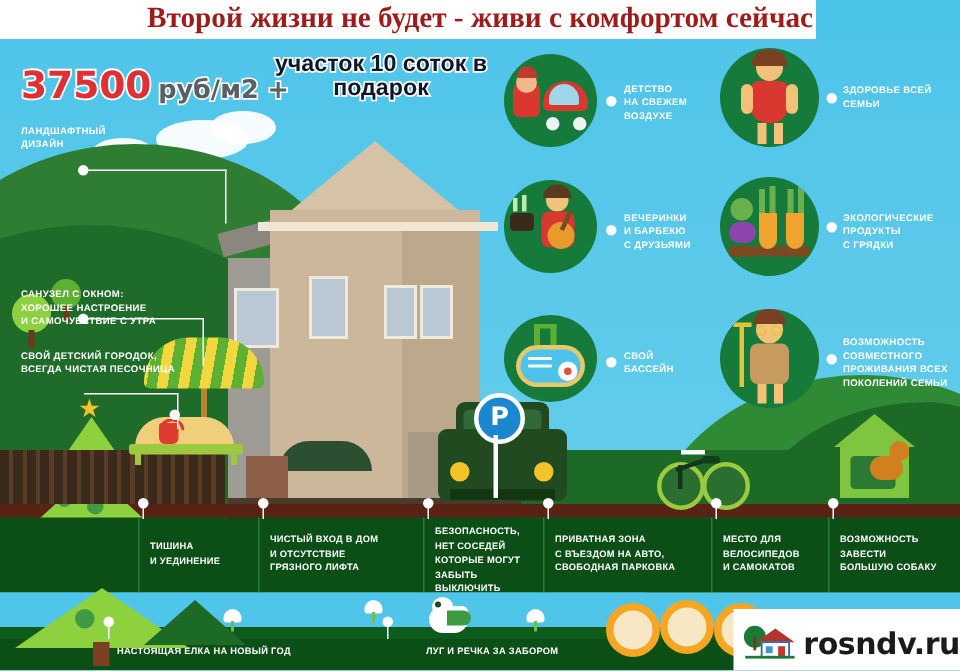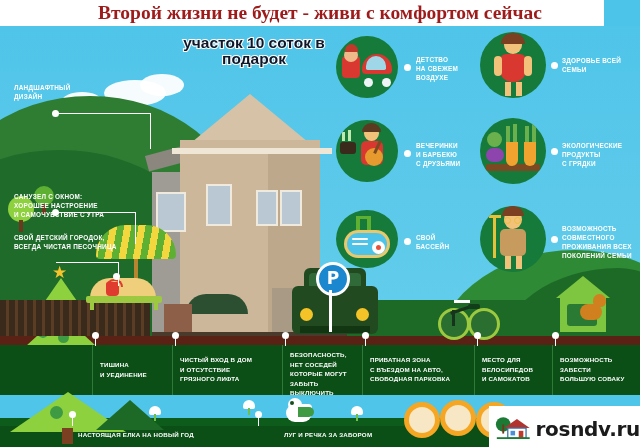--- a/index.html
+++ b/index.html
@@ -1,20 +1,20 @@
 <!DOCTYPE html>
 <html><head>
 <meta charset="utf-8">
 <style>
   html,body{margin:0;padding:0;background:#fff;}
   body{font-family:"Liberation Sans",sans-serif;}
   #stage{position:relative;width:640px;height:447px;overflow:hidden;background:#4cc3e8;}
 
   
-  .titlebar{position:absolute;left:0;top:0;width:604px;height:26px;background:#ffffff;z-index:40;}
+  .titlebar{position:absolute;left:0;top:0;width:544px;height:26px;background:#ffffff;z-index:40;}
   .titlebar .t{position:absolute;left:0;top:0;width:640px;text-align:center;line-height:26px;
     font-family:"Liberation Serif",serif;font-weight:bold;font-size:19.5px;color:#9e1b1b;letter-spacing:0px;}
 
   
   .sky{position:absolute;left:0;top:26px;width:640px;height:310px;
        background:linear-gradient(#4fc5e9 0%,#5cc9ea 55%,#63cdec 100%);}
   .cloud{position:absolute;background:#ffffff;border-radius:50%;opacity:.95;}
 
   
   .price{position:absolute;left:14px;top:42px;z-index:30;white-space:nowrap;}
@@ -263,20 +263,24 @@
   <div class="dot" style="left:113px;top:273px;"></div>
 
   <div class="lbl" style="left:14px;top:83px;white-space:pre-line;">ЛАНДШАФТНЫЙ
 ДИЗАЙН</div>
   <div class="lbl" style="left:14px;top:192px;white-space:pre-line;">САНУЗЕЛ С ОКНОМ:
 ХОРОШЕЕ НАСТРОЕНИЕ
 И САМОЧУВСТВИЕ С УТРА</div>
   <div class="lbl" style="left:14px;top:233px;white-space:pre-line;">СВОЙ ДЕТСКИЙ ГОРОДОК,
 ВСЕГДА ЧИСТАЯ ПЕСОЧНИЦА</div>
 
+  <div class="price">
+    <span class="num">37500</span>
+    <span class="unit">руб/м2 +</span>
+  </div>
   <div class="freeblk">
     <span class="l2">участок 10 соток в подарок</span>
   </div>
 
   <div class="circ" style="left:336px;top:36px;width:62px;height:62px;">
     <div style="position:absolute;left:6px;top:20px;width:18px;height:22px;background:#d8382f;border-radius:4px;"></div>
     <div style="position:absolute;left:8px;top:12px;width:14px;height:14px;background:#f0b98a;border-radius:50%;"></div>
     <div style="position:absolute;left:9px;top:8px;width:13px;height:8px;background:#c0392b;border-radius:7px 7px 0 0;"></div>
     <div style="position:absolute;left:26px;top:18px;width:30px;height:20px;background:#d8382f;border-radius:16px 16px 4px 4px;"></div>
     <div style="position:absolute;left:30px;top:20px;width:20px;height:14px;background:#9fd7e8;border-radius:12px 12px 2px 2px;"></div>

